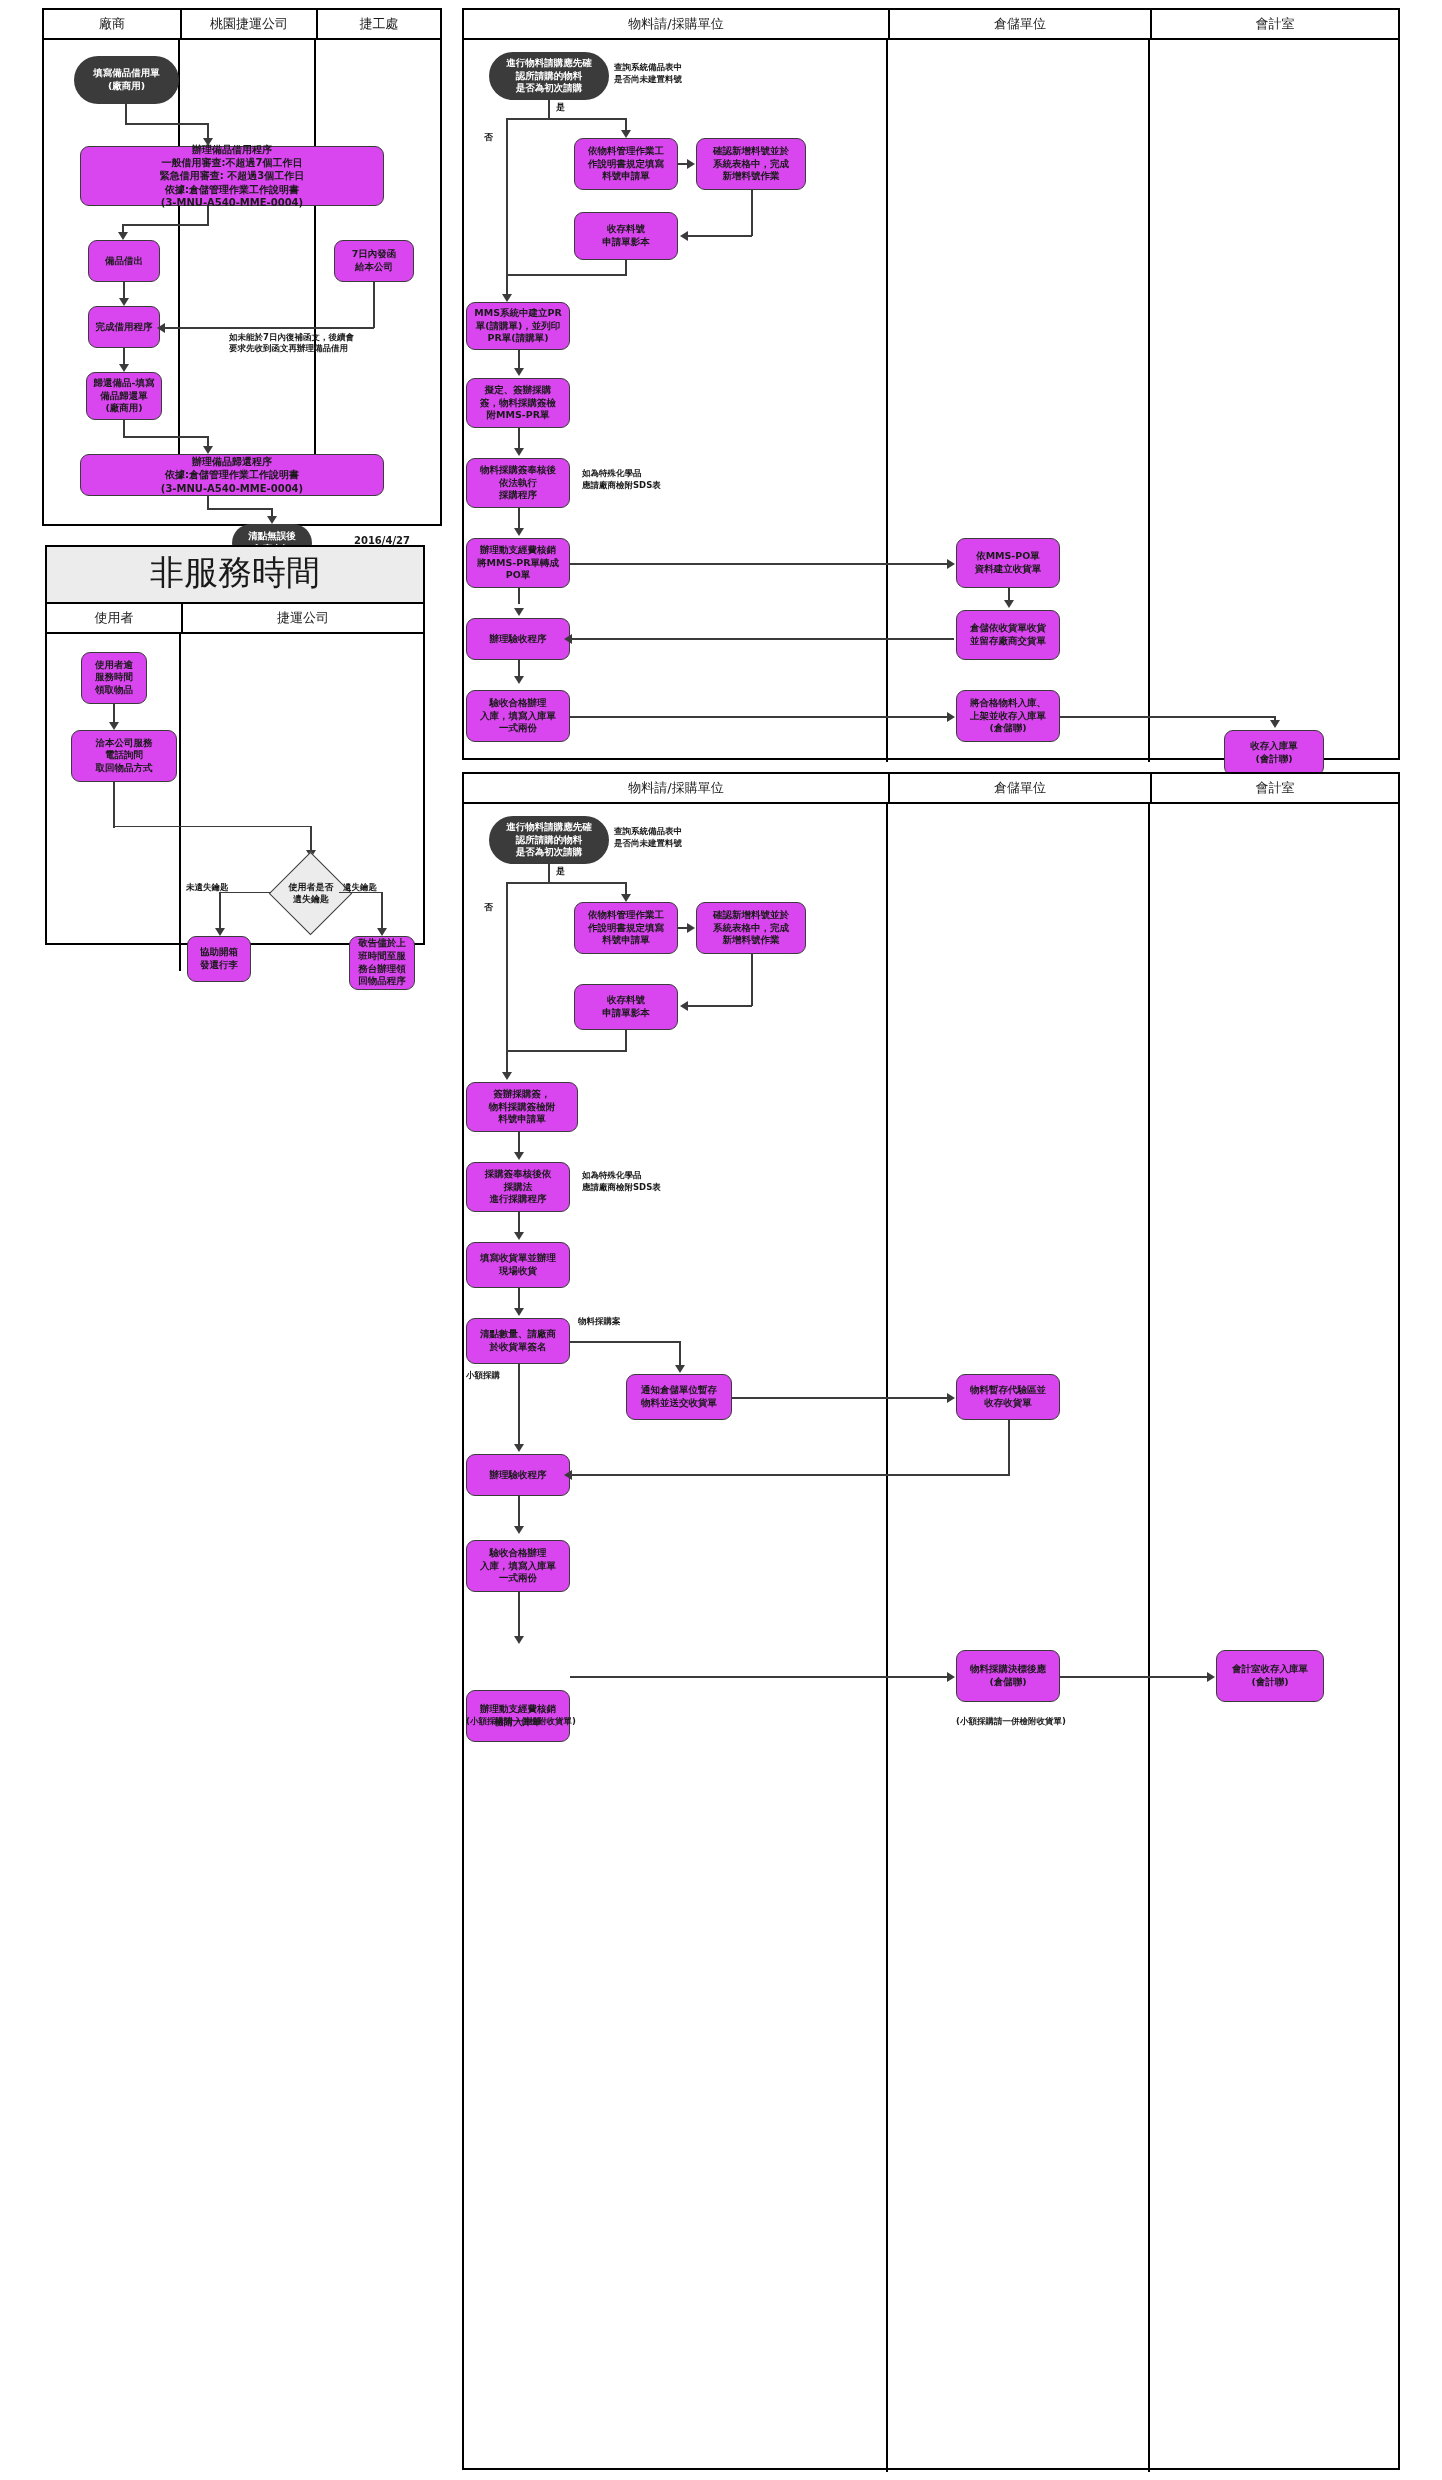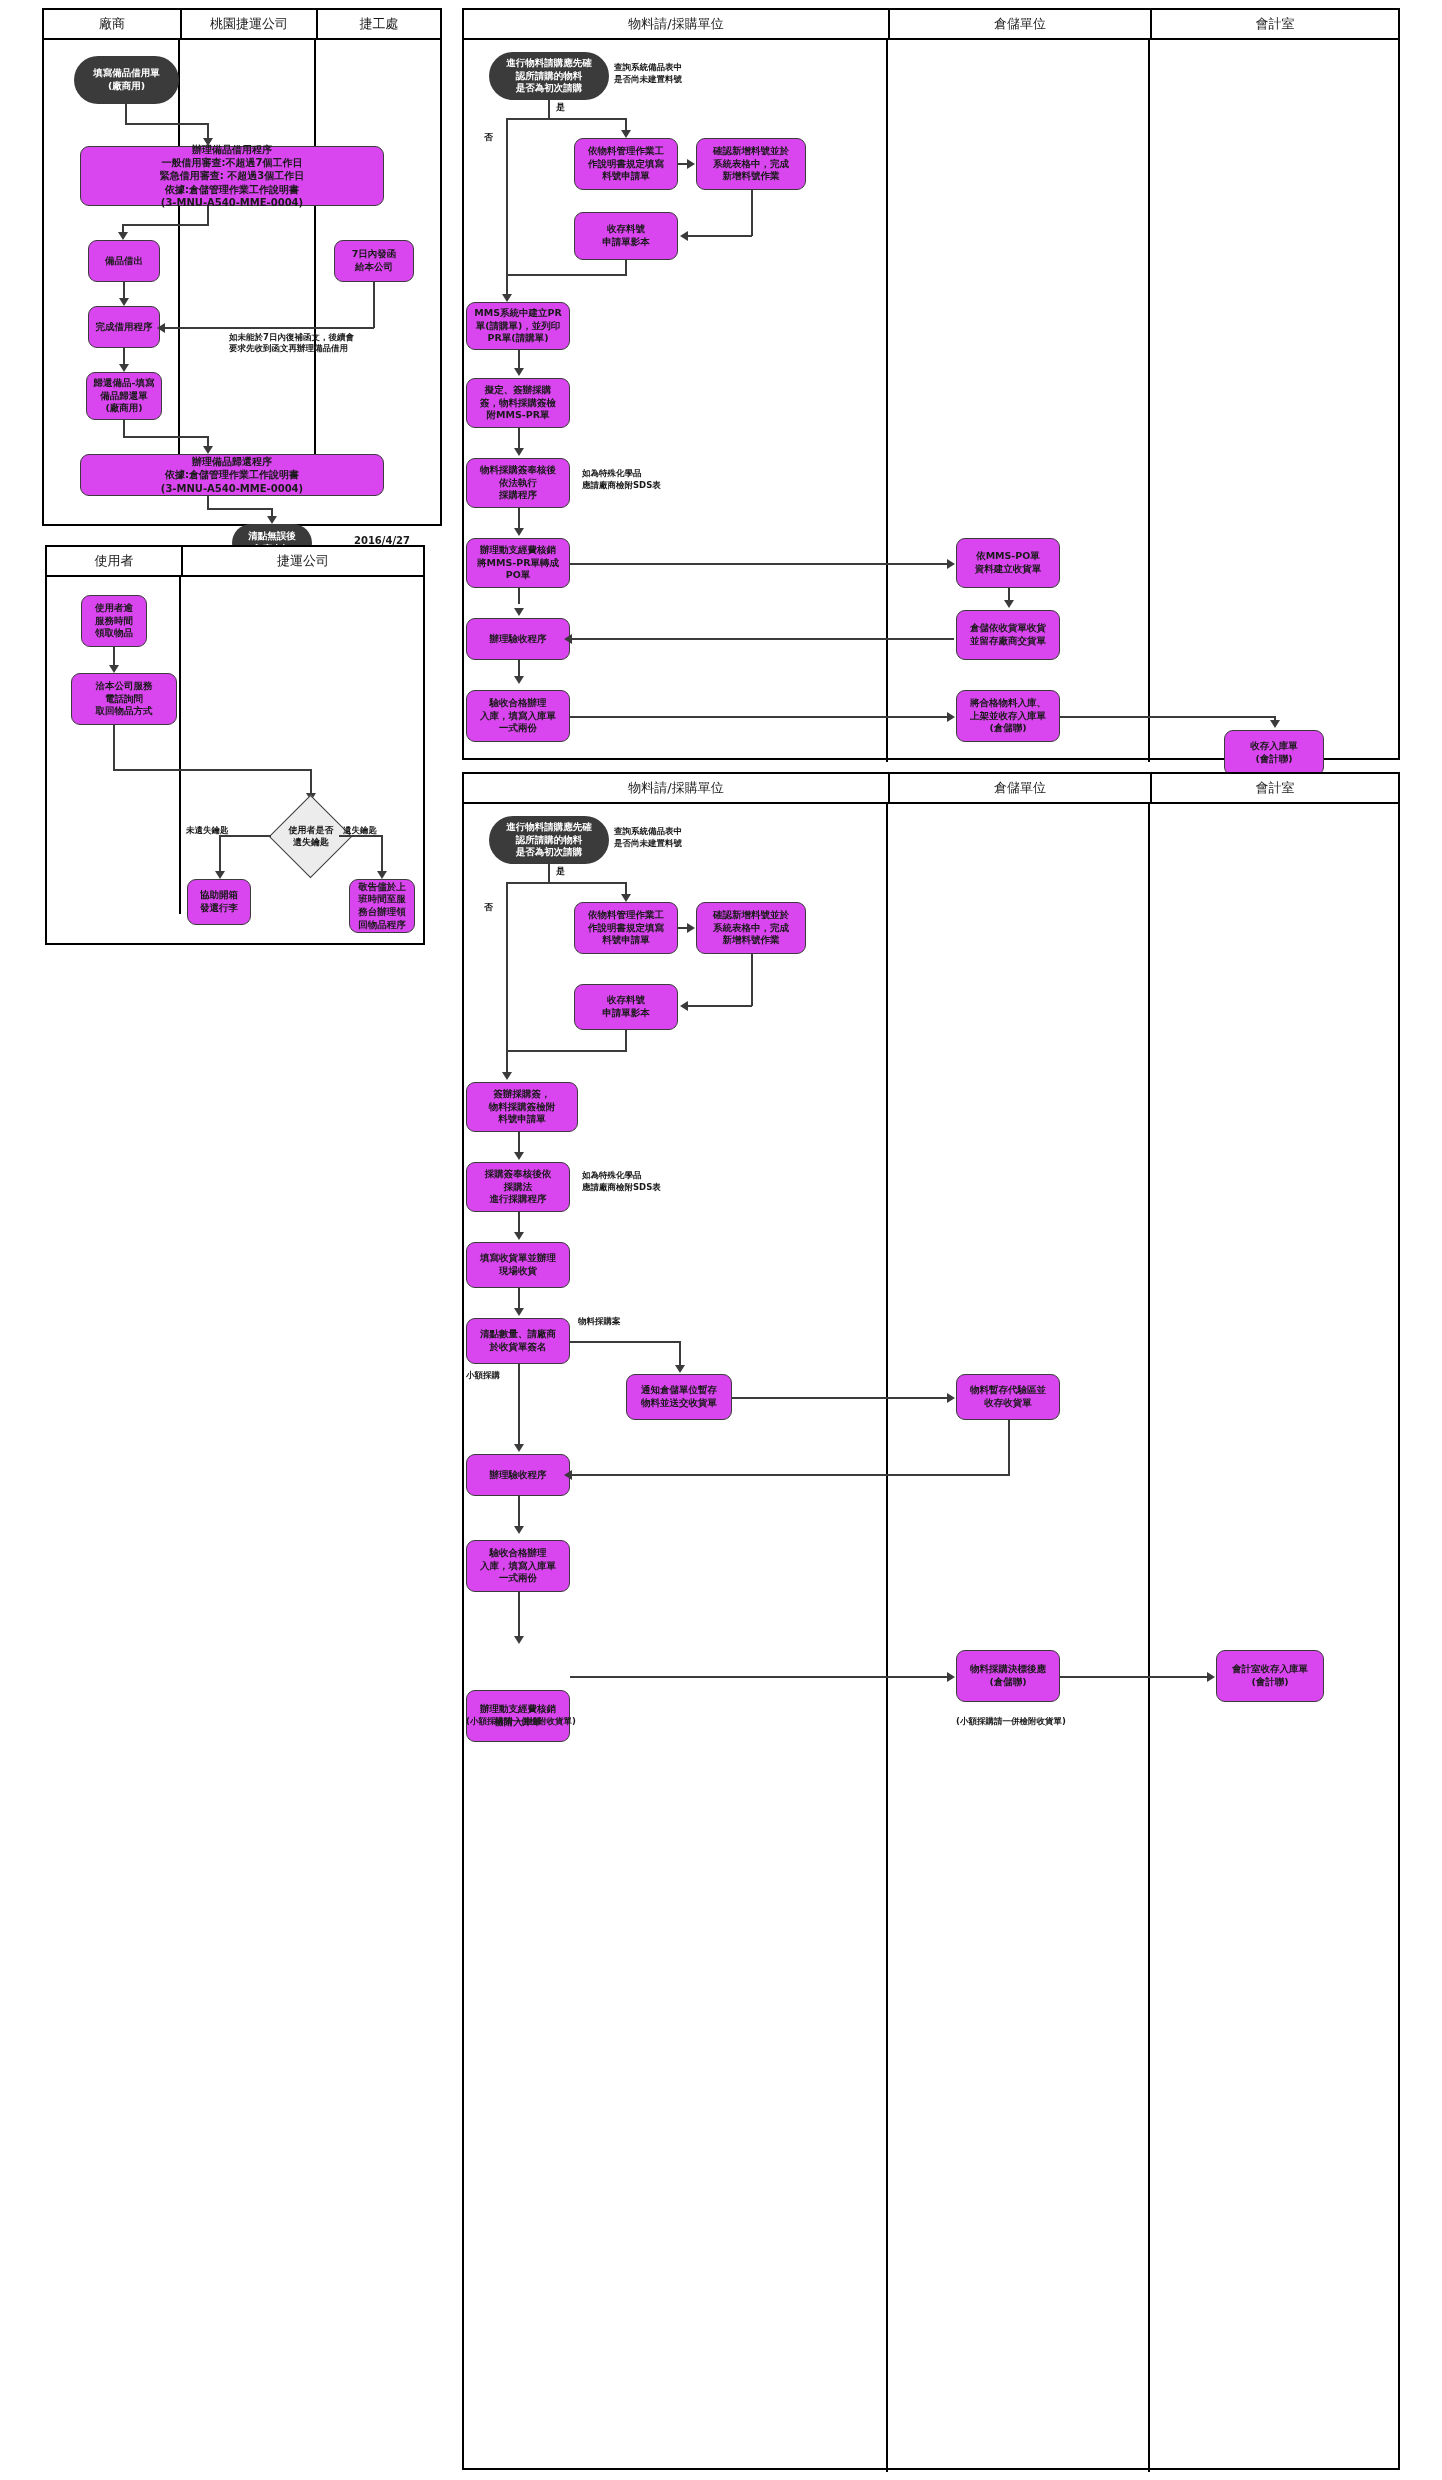--- a/index.html
+++ b/index.html
@@ -106,20 +106,21 @@
     <div class="ar d" style="left:223px;top:476px"></div>
 
     <div class="node term" style="left:188px;top:484px;width:80px;height:38px;white-space:pre-line">清點無誤後
 入庫上架</div>
 
     <div class="stamp" style="left:310px;top:495px">2016/4/27</div>
   </div>
 </div>
 
 <div class="chart" style="left:45px;top:545px;width:380px;height:400px;">
+  <div class="title">非服務時間</div>
   <div class="lanehead">
     <div style="width:134px">使用者</div>
     <div style="width:242px">捷運公司</div>
   </div>
   <div class="lanebody" style="height:337px">
     <div class="vline" style="left:132px"></div>
 
     <div class="node" style="left:34px;top:18px;width:66px;height:52px;white-space:pre-line">使用者逾
 服務時間
 領取物品</div>

